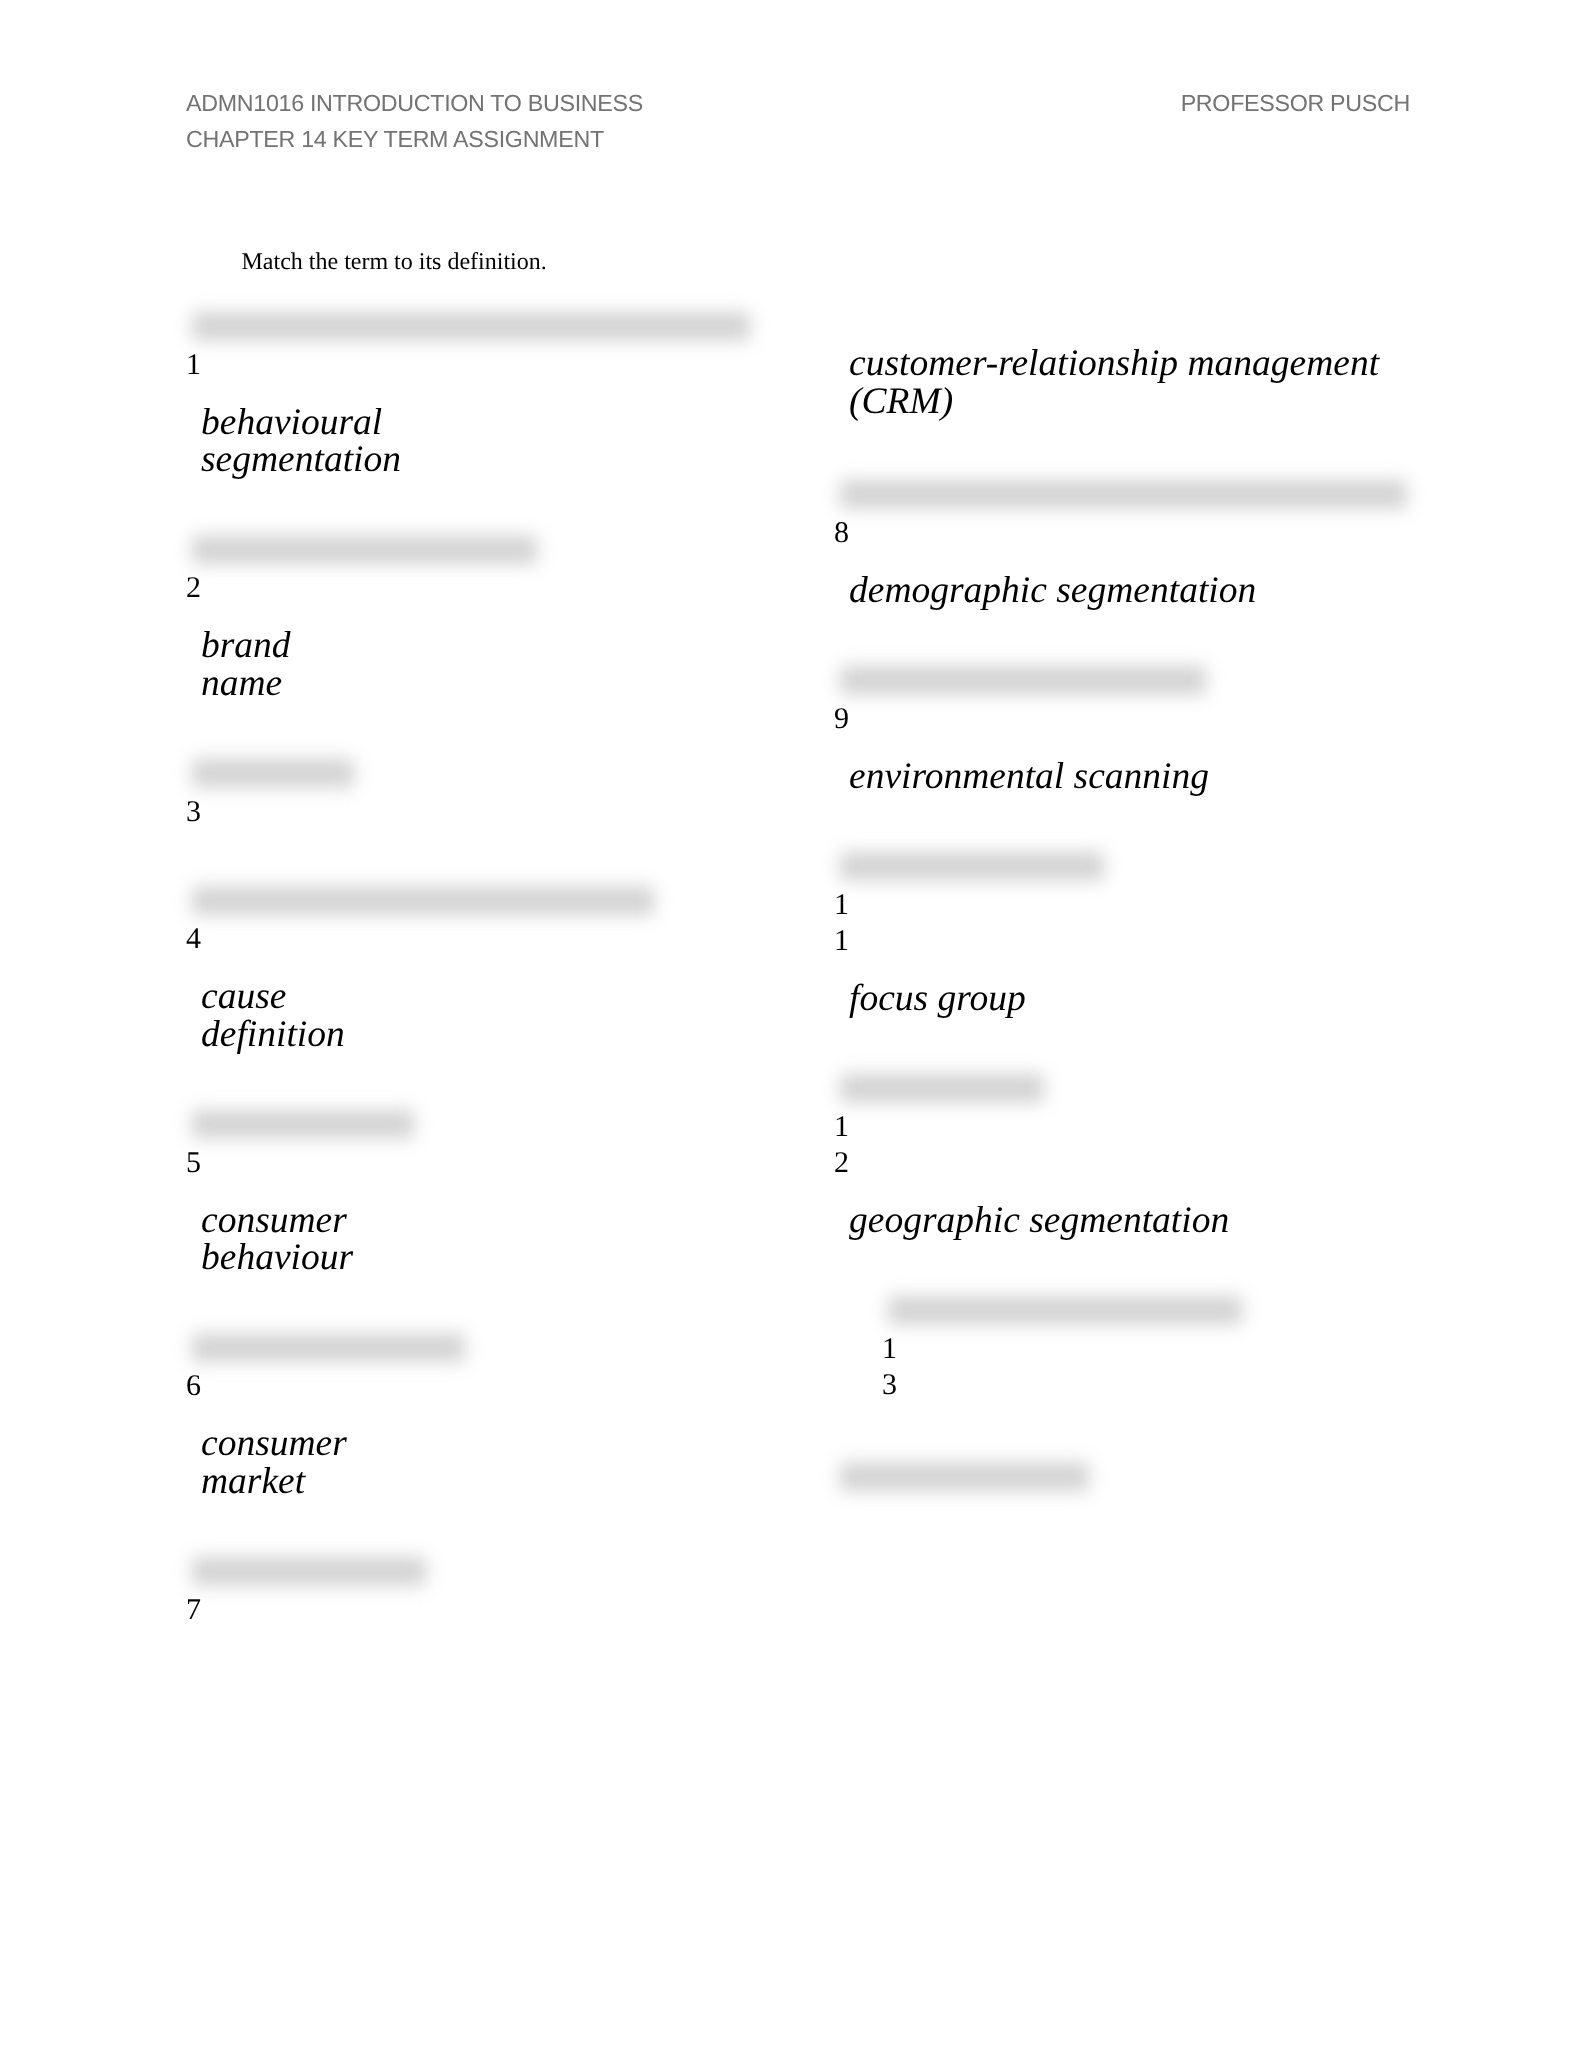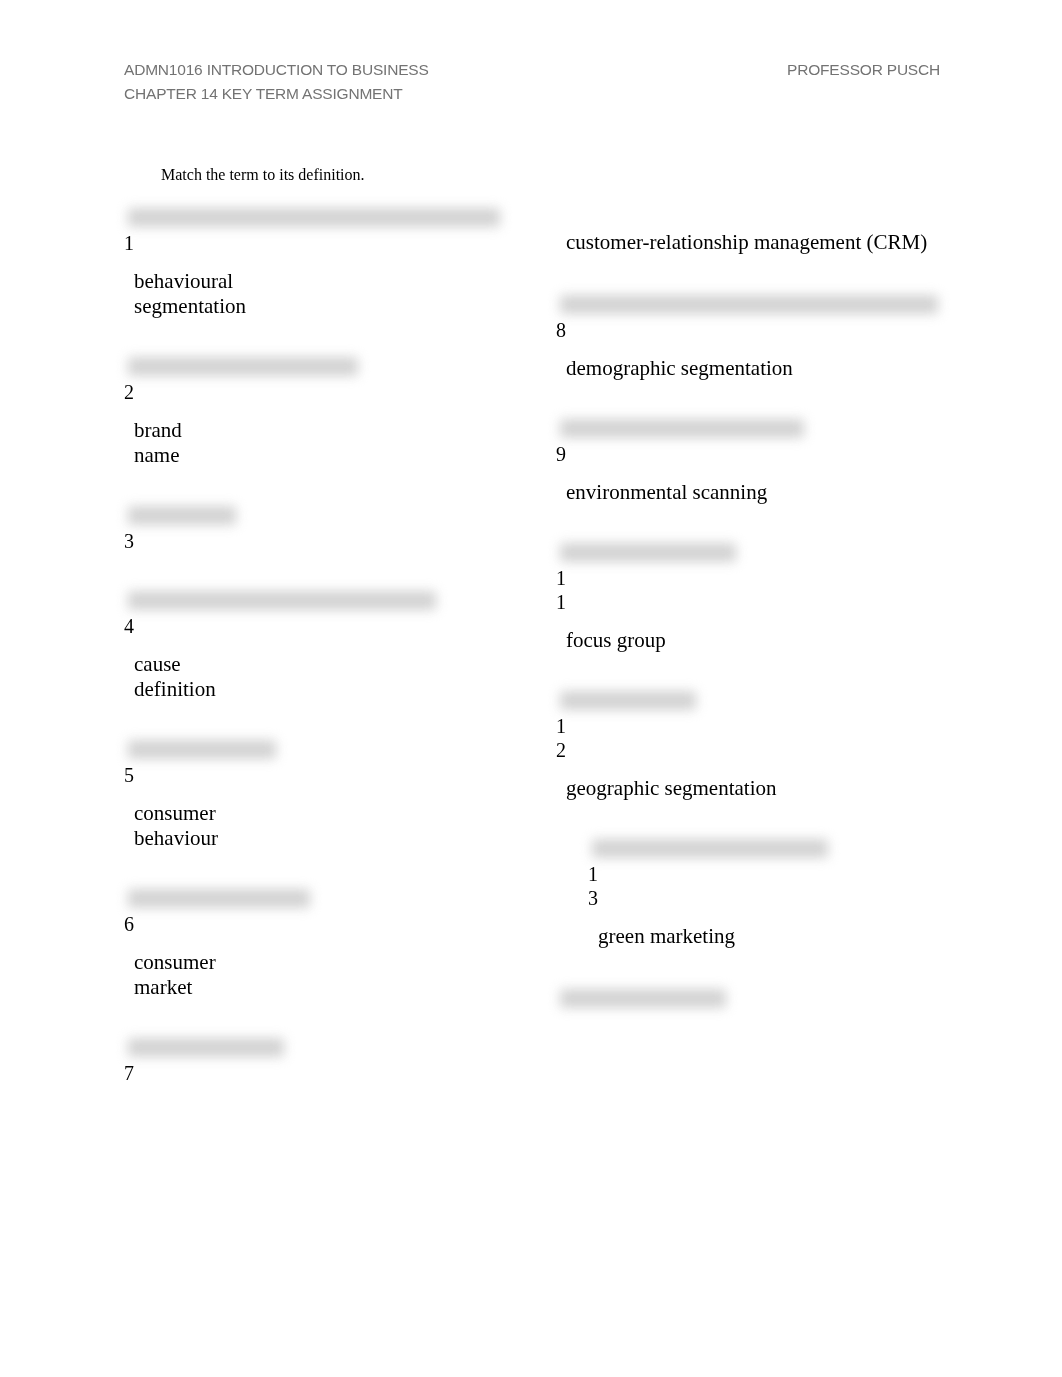--- a/index.html
+++ b/index.html
@@ -74,25 +74,26 @@
   }
   .entry-number {
     font-size: 20px;
     line-height: 24px;
     margin-top: 4px;
     width: 14px;
     word-break: break-all;
     white-space: normal;
   }
   .entry-term {
-    font-size: 21px;
+    font-size: 25px;
     line-height: 25px;
     margin-top: 14px;
     margin-left: 10px;
     white-space: pre-line;
+    font-style: italic;
   }
   .entry-term.lead {
     margin-top: 0;
   }
 </style>
 </head>
 <body>
 
 <div class="doc-header">
   <div class="header-row">
@@ -167,18 +168,17 @@
       <div class="entry-term">focus group</div>
     </div>
     <div class="entry" style="margin-top: 38px;">
       <div class="redaction" style="width: 136px;"></div>
       <div class="entry-number">12</div>
       <div class="entry-term">geographic segmentation</div>
     </div>
     <div class="entry" style="margin-top: 38px; margin-left: 32px;">
       <div class="redaction" style="width: 236px;"></div>
       <div class="entry-number">13</div>
-      <div class="entry-term">green marketing</div>
     </div>
     <div class="entry cutoff" style="margin-top: 40px;">
       <div class="redaction" style="width: 166px;"></div>
     </div>
   </div>
 
 </body></html>

